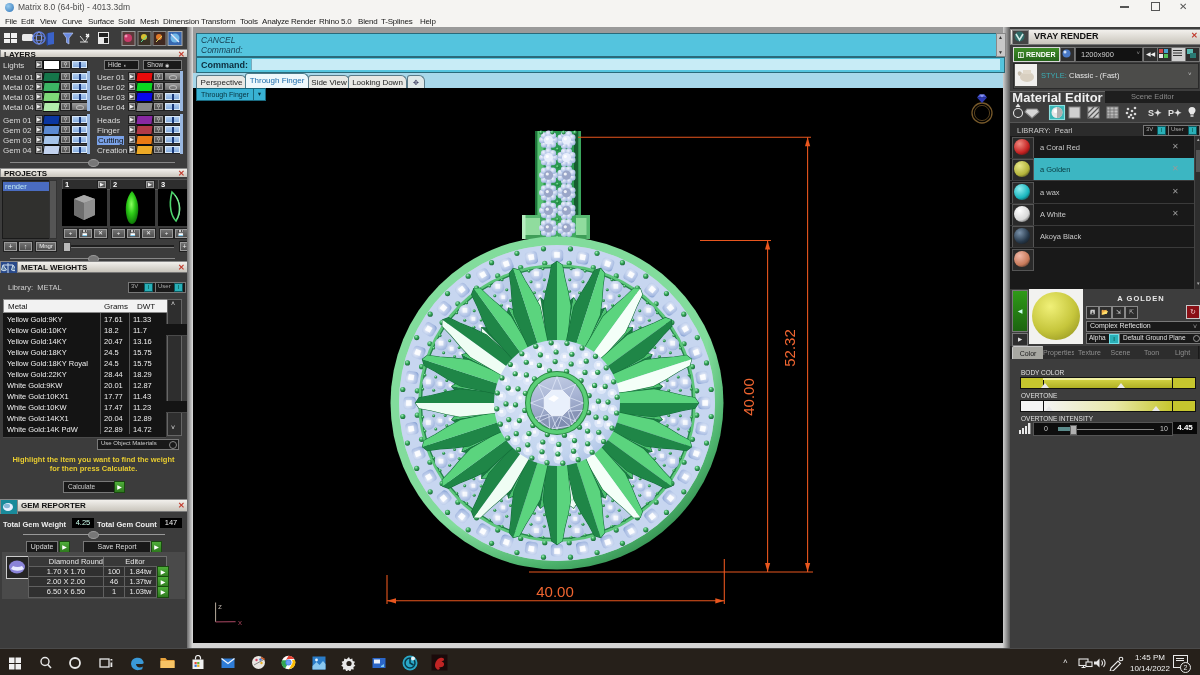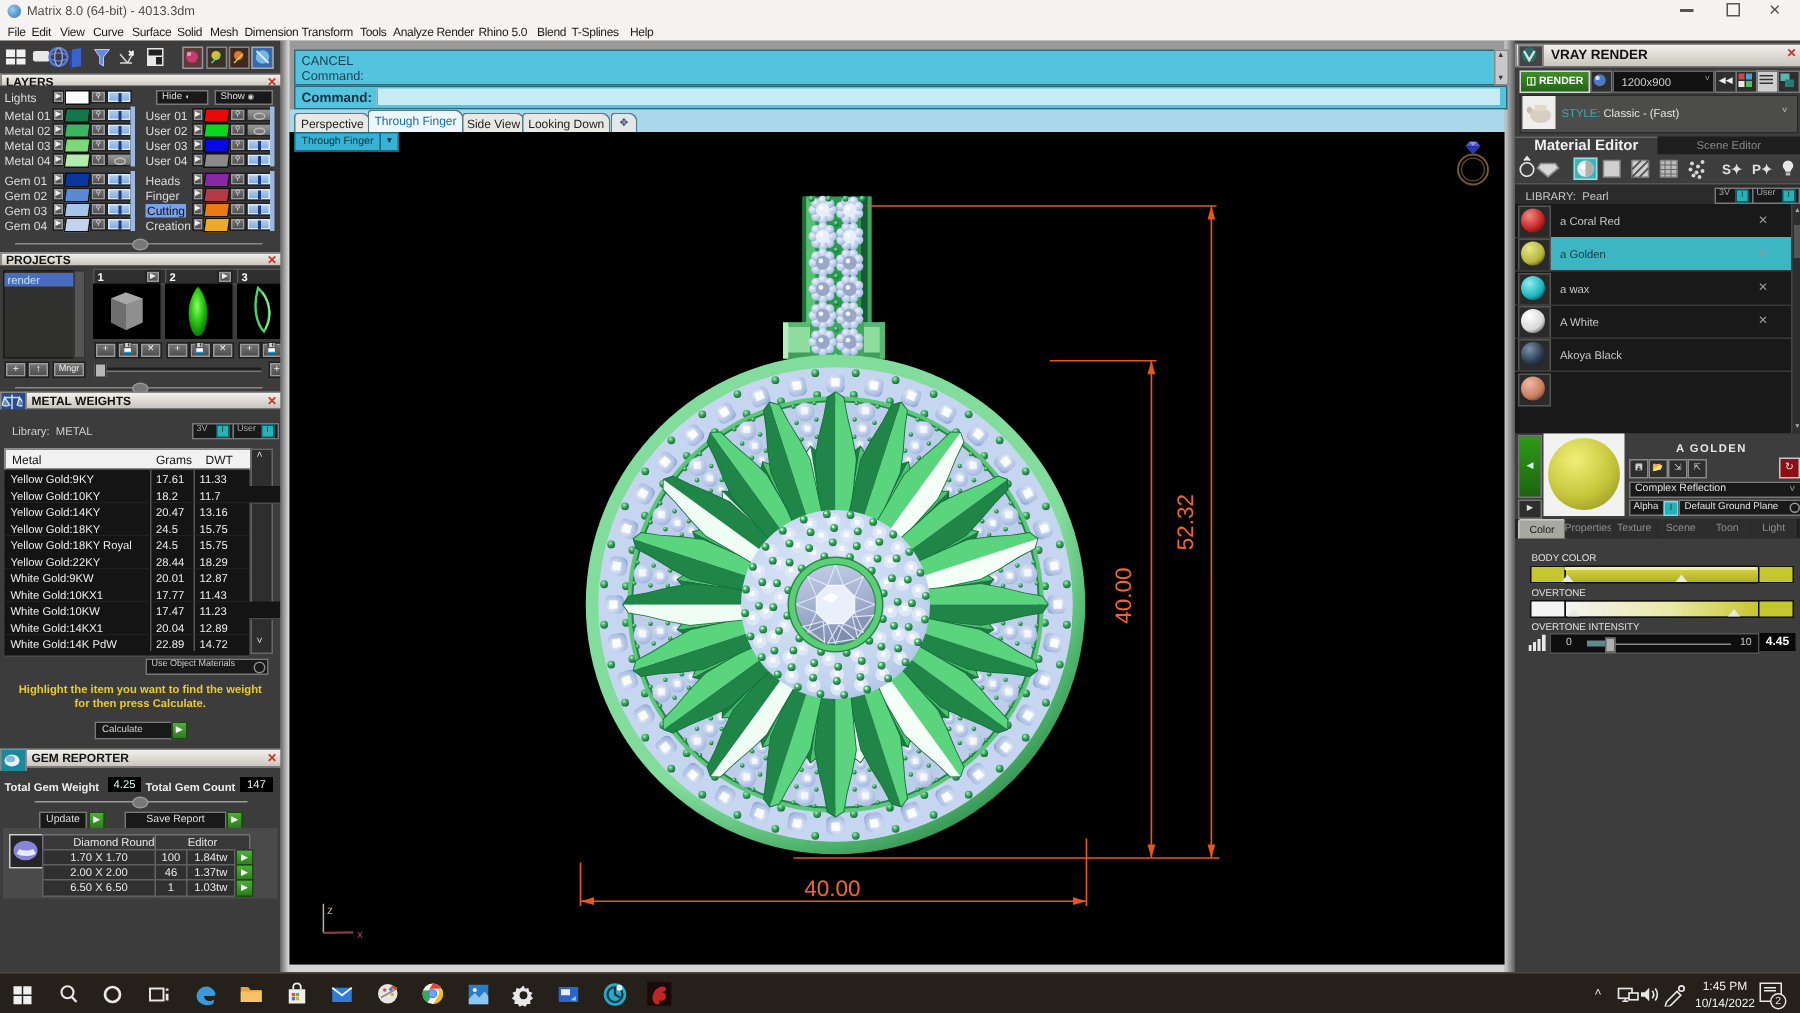--- a/index.html
+++ b/index.html
@@ -424,21 +424,21 @@
       <div class="abs" style="left:0;top:30px;width:74px;height:10px;background:#303030;border:1px solid #606060;text-align:center;line-height:10px;">6.50 X 6.50</div>
       <div class="abs" style="left:75px;top:30px;width:20px;height:10px;background:#303030;border:1px solid #606060;text-align:center;line-height:10px;">1</div>
       <div class="abs" style="left:96px;top:30px;width:31px;height:10px;background:#303030;border:1px solid #606060;text-align:center;line-height:10px;">1.03tw</div>
       <div class="gbtn" style="left:129px;top:30px;width:10px;height:10px;line-height:10px;">▶</div>
     </div>
   </div>
 <div class="abs" style="left:187px;top:27px;width:823px;height:621px;background:#9a9a9a;"></div>
 <div class="abs" style="left:187px;top:27px;width:6px;height:621px;background:linear-gradient(90deg,#6a6a6a,#e0e0e0);"></div>
 <div class="abs" style="left:1003px;top:27px;width:7px;height:621px;background:linear-gradient(90deg,#cfcfcf,#5a5a5a);"></div>
 <div class="abs" style="left:193px;top:643px;width:810px;height:5px;background:#d4d4d4;"></div>
-<div class="abs" style="left:196px;top:33px;width:799px;height:22px;background:#54c4de;border:1px solid #2a6a7a;color:#173f52;font-size:8.5px;">
+<div class="abs" style="left:196px;top:33px;width:799px;height:22px;background:#54c4de;border:1px solid #2a6a7a;color:#173f52;font-size:8.5px;font-style:italic;">
     <div class="abs" style="left:4px;top:1px;">CANCEL</div>
     <div class="abs" style="left:4px;top:11px;">Command:</div>
   </div>
 <div class="abs" style="left:996px;top:33px;width:8px;height:22px;background:#c8c8c8;border:1px solid #888;">
     <div class="abs" style="left:1px;top:0px;font-size:5px;color:#333;">▲</div>
     <div class="abs" style="left:1px;top:15px;font-size:5px;color:#333;">▼</div>
   </div>
 <div class="abs" style="left:196px;top:57px;width:807px;height:14px;background:#54c4de;border:1px solid #2a6a7a;">
     <div class="abs" style="left:4px;top:2px;color:#0c2c3c;font-weight:bold;font-size:9px;">Command:</div>
     <div class="abs" style="left:54px;top:1px;width:748px;height:11px;background:#c8ecf6;border-left:1px solid #7ab;"></div>
@@ -1628,21 +1628,21 @@
       <svg width="22" height="22">
         <ellipse cx="12" cy="13" rx="7" ry="5" fill="#d8cfc0"></ellipse>
         <path d="M5 12 q-3 -1 -2 -4 q2 -2 4 1" fill="#c8bfae"></path>
         <rect x="8" y="6" width="8" height="4" fill="#e0d8ca"></rect>
       </svg>
     </div>
     <div class="abs" style="left:31px;top:44px;color:#3aacb4;font-size:7.5px;">STYLE:</div>
     <div class="abs" style="left:59px;top:44px;color:#e8e8e8;font-size:7.5px;">Classic - (Fast)</div>
     <div class="abs" style="left:178px;top:44px;color:#ccc;font-size:6px;">˅</div>
     <div class="abs" style="left:0;top:64px;width:190px;height:12px;background:#1e1e1e;">
-      <div class="abs" style="left:0;top:0;width:95px;height:12px;background:#3d3d3d;border-top:1px solid #666;color:#f0f0f0;font-size:10px;font-weight:bold;text-align:center;line-height:12px;">Material Editor</div>
+      <div class="abs" style="left:0;top:0;width:95px;height:12px;background:#3d3d3d;border-top:1px solid #666;color:#f0f0f0;font-size:13px;font-weight:bold;text-align:center;line-height:12px;">Material Editor</div>
       <div class="abs" style="left:95px;top:0;width:95px;height:12px;color:#8a8a8a;font-size:7.5px;text-align:center;line-height:12px;">Scene Editor</div>
     </div>
     <div class="abs" style="left:0;top:76px;width:190px;height:19px;background:#3d3d3d;">
       <svg width="190" height="19" viewBox="0 0 190 19">
 <g stroke="#e8e8e8" fill="none" stroke-width="1.1">
 <circle cx="8" cy="10" r="4.5"></circle>
           <path d="M6 4 l2 -2.5 l2 2.5" fill="#e8e8e8"></path>
 <path d="M17 6 h10 l2 3 -7 6 -7 -6 z" fill="#d8d8d8" stroke="#888"></path>
 <rect x="39.5" y="2.5" width="15" height="14" fill="#3ab6b6" stroke="#8ae0e0"></rect>
 </g>

